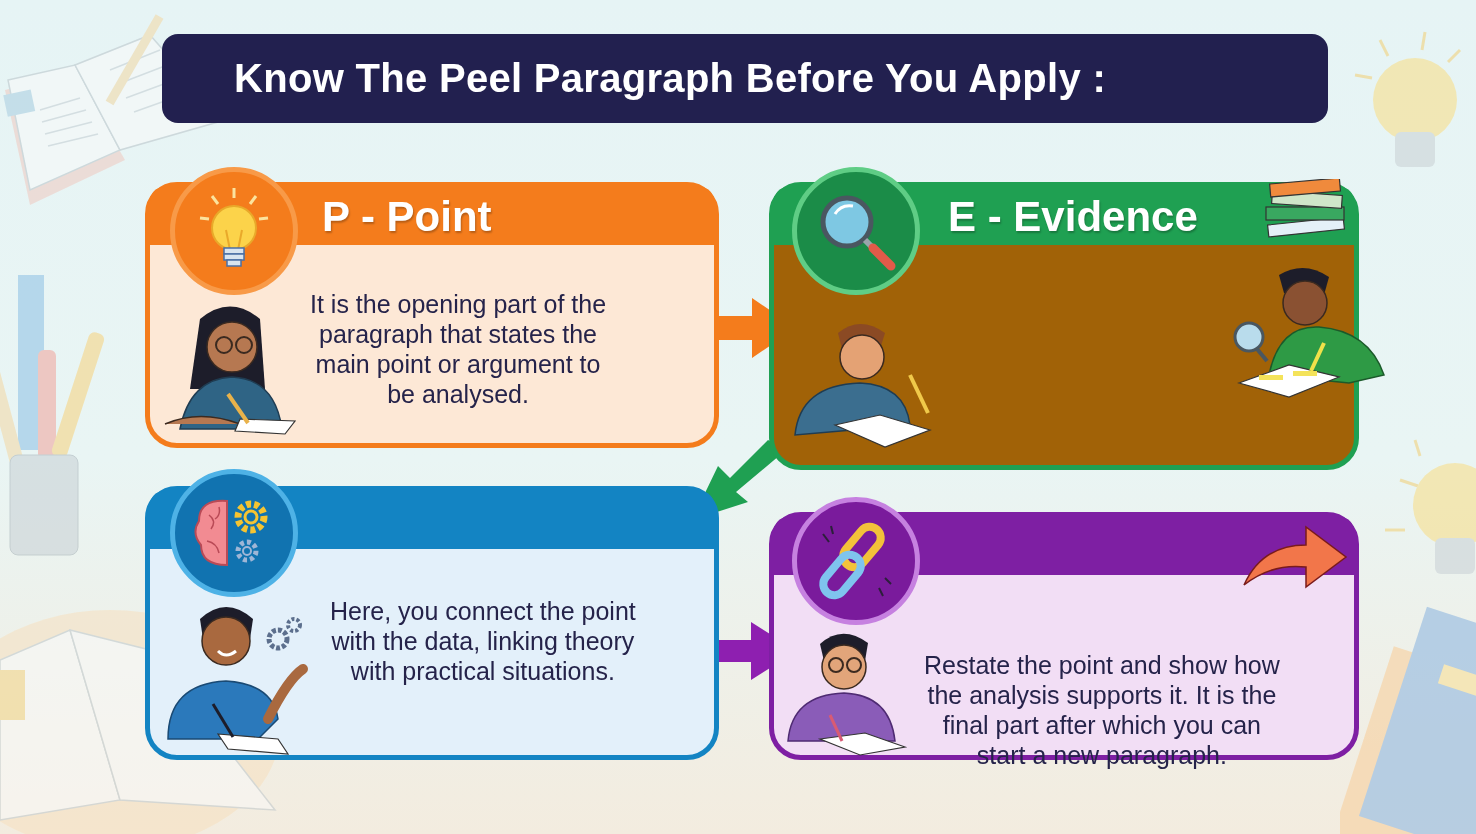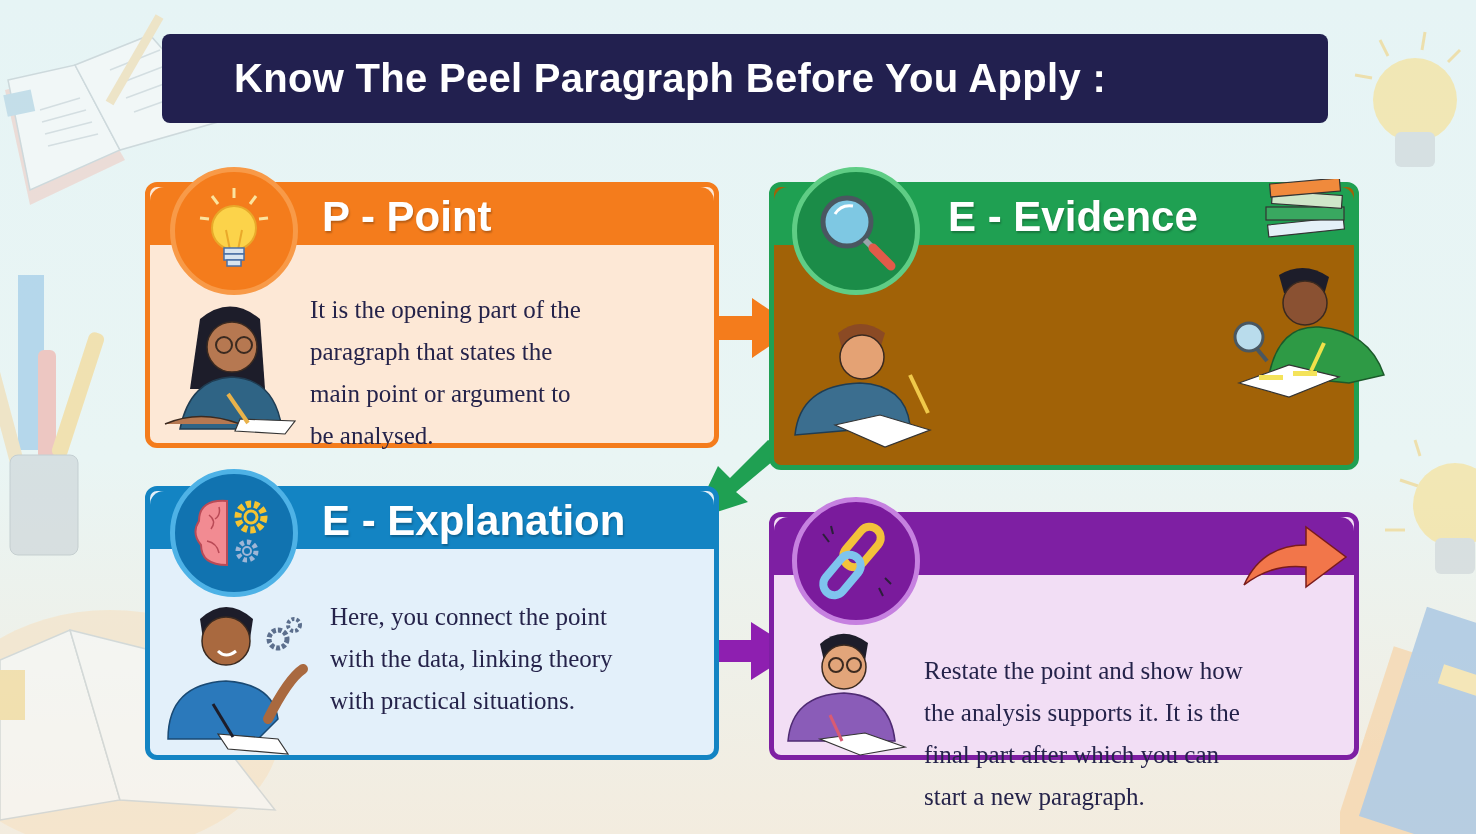--- a/index.html
+++ b/index.html
@@ -7,44 +7,44 @@
   body {
     position: relative;
     font-family: "Liberation Sans", sans-serif;
     background: linear-gradient(180deg, #e6f4f5 0%, #e9f5f4 55%, #f3ecdf 100%);
   }
   .bg-deco { position: absolute; pointer-events: none; }
 
   
   .title-bar {
     position: absolute; left: 162px; top: 34px; width: 1166px; height: 89px;
-    background: #22204f; border-radius: 8px;
+    background: #22204f; border-radius: 16px;
     display: flex; align-items: center; padding-left: 72px;
   }
   .title-text {
     color: #ffffff; font-weight: bold; font-size: 40px; letter-spacing: 0.3px;
     font-family: "Liberation Sans", sans-serif;
   }
 
   
   .card {
-    position: absolute; border-radius: 12px; border: 5px solid; overflow: visible;
+    position: absolute; border-radius: 32px; border: 5px solid; overflow: visible; text-align: center;
   }
   .card-header {
     position: absolute; left: 0; right: 0; top: 0; height: 58px;
     border-radius: 14px 14px 0 0;
   }
   .card-title {
     position: absolute; top: 6px; font-weight: bold; font-size: 42px; color: #ffffff;
     text-shadow: 1px 2px 2px rgba(0,0,0,0.25);
     font-family: "Liberation Sans", sans-serif;
   }
   .card-body-text {
-    position: absolute; font-size: 25px; line-height: 42px; color: #25234a;
-    font-family: Liberation Serif, serif; white-space: pre-line;
+    position: absolute; font-size: 25px; line-height: 30px; color: #25234a;
+    font-family: Liberation Sans, sans-serif; white-space: pre-line;
   }
   .icon-circle {
     position: absolute; width: 128px; height: 128px; border-radius: 50%;
     border: 5px solid; display: flex; align-items: center; justify-content: center;
   }
   .person { position: absolute; }
   .arrow { position: absolute; }
 
   #card-point { left: 145px; top: 182px; width: 574px; height: 266px;
     border-color: #f47c1c; background: #fde8d6; }
@@ -228,21 +228,20 @@
   <div class="icon-circle" style="left:20px;top:-22px;background:#1173b0;border-color:#4eb2e6;">
     <svg width="90" height="80" viewBox="0 0 90 80">
       <path d="M38 8 Q10 6 10 28 Q2 40 12 52 Q12 72 38 72 Z" fill="#f28b92" stroke="#b94a56" stroke-width="2"></path>
       <path d="M20 22 Q28 28 22 36 M18 48 Q28 50 30 60 M30 14 Q32 22 26 26" stroke="#b94a56" stroke-width="1.5" fill="none"></path>
       <circle cx="62" cy="24" r="13" fill="none" stroke="#f5c431" stroke-width="7" stroke-dasharray="5 3"></circle>
       <circle cx="62" cy="24" r="6" fill="none" stroke="#f5c431" stroke-width="3"></circle>
       <circle cx="58" cy="58" r="9" fill="none" stroke="#9fb6d6" stroke-width="5" stroke-dasharray="4 3"></circle>
       <circle cx="58" cy="58" r="4" fill="none" stroke="#9fb6d6" stroke-width="2"></circle>
     </svg>
   </div>
-  <div class="card-title" style="left:172px;">E - Explanation</div>
   <svg class="person" style="left:8px;top:108px" width="160" height="160" viewBox="0 0 160 160">
     <path d="M42 20 Q68 -4 95 20 L92 40 L45 40 Z" fill="#1d1d2a"></path>
     <circle cx="68" cy="42" r="24" fill="#a9693f" stroke="#3b2a20" stroke-width="1.5"></circle>
     <path d="M60 52 Q68 60 78 52" stroke="#ffffff" stroke-width="3" fill="none"></path>
     <path d="M10 140 Q10 85 68 82 Q115 85 120 120 L100 140 Z" fill="#2b79bb" stroke="#1a4a74" stroke-width="1.5"></path>
     <path d="M110 120 Q130 80 145 70" stroke="#a9693f" stroke-width="10" fill="none" stroke-linecap="round"></path>
     <path d="M60 135 L120 140 L130 155 L70 150 Z" fill="#ffffff" stroke="#333" stroke-width="1.2"></path>
     <line x1="55" y1="105" x2="75" y2="138" stroke="#1d1d2a" stroke-width="3"></line>
     <circle cx="120" cy="40" r="9" fill="none" stroke="#5c6f8d" stroke-width="5" stroke-dasharray="4 2"></circle>
     <circle cx="136" cy="26" r="6" fill="none" stroke="#5c6f8d" stroke-width="4" stroke-dasharray="3 2"></circle>

